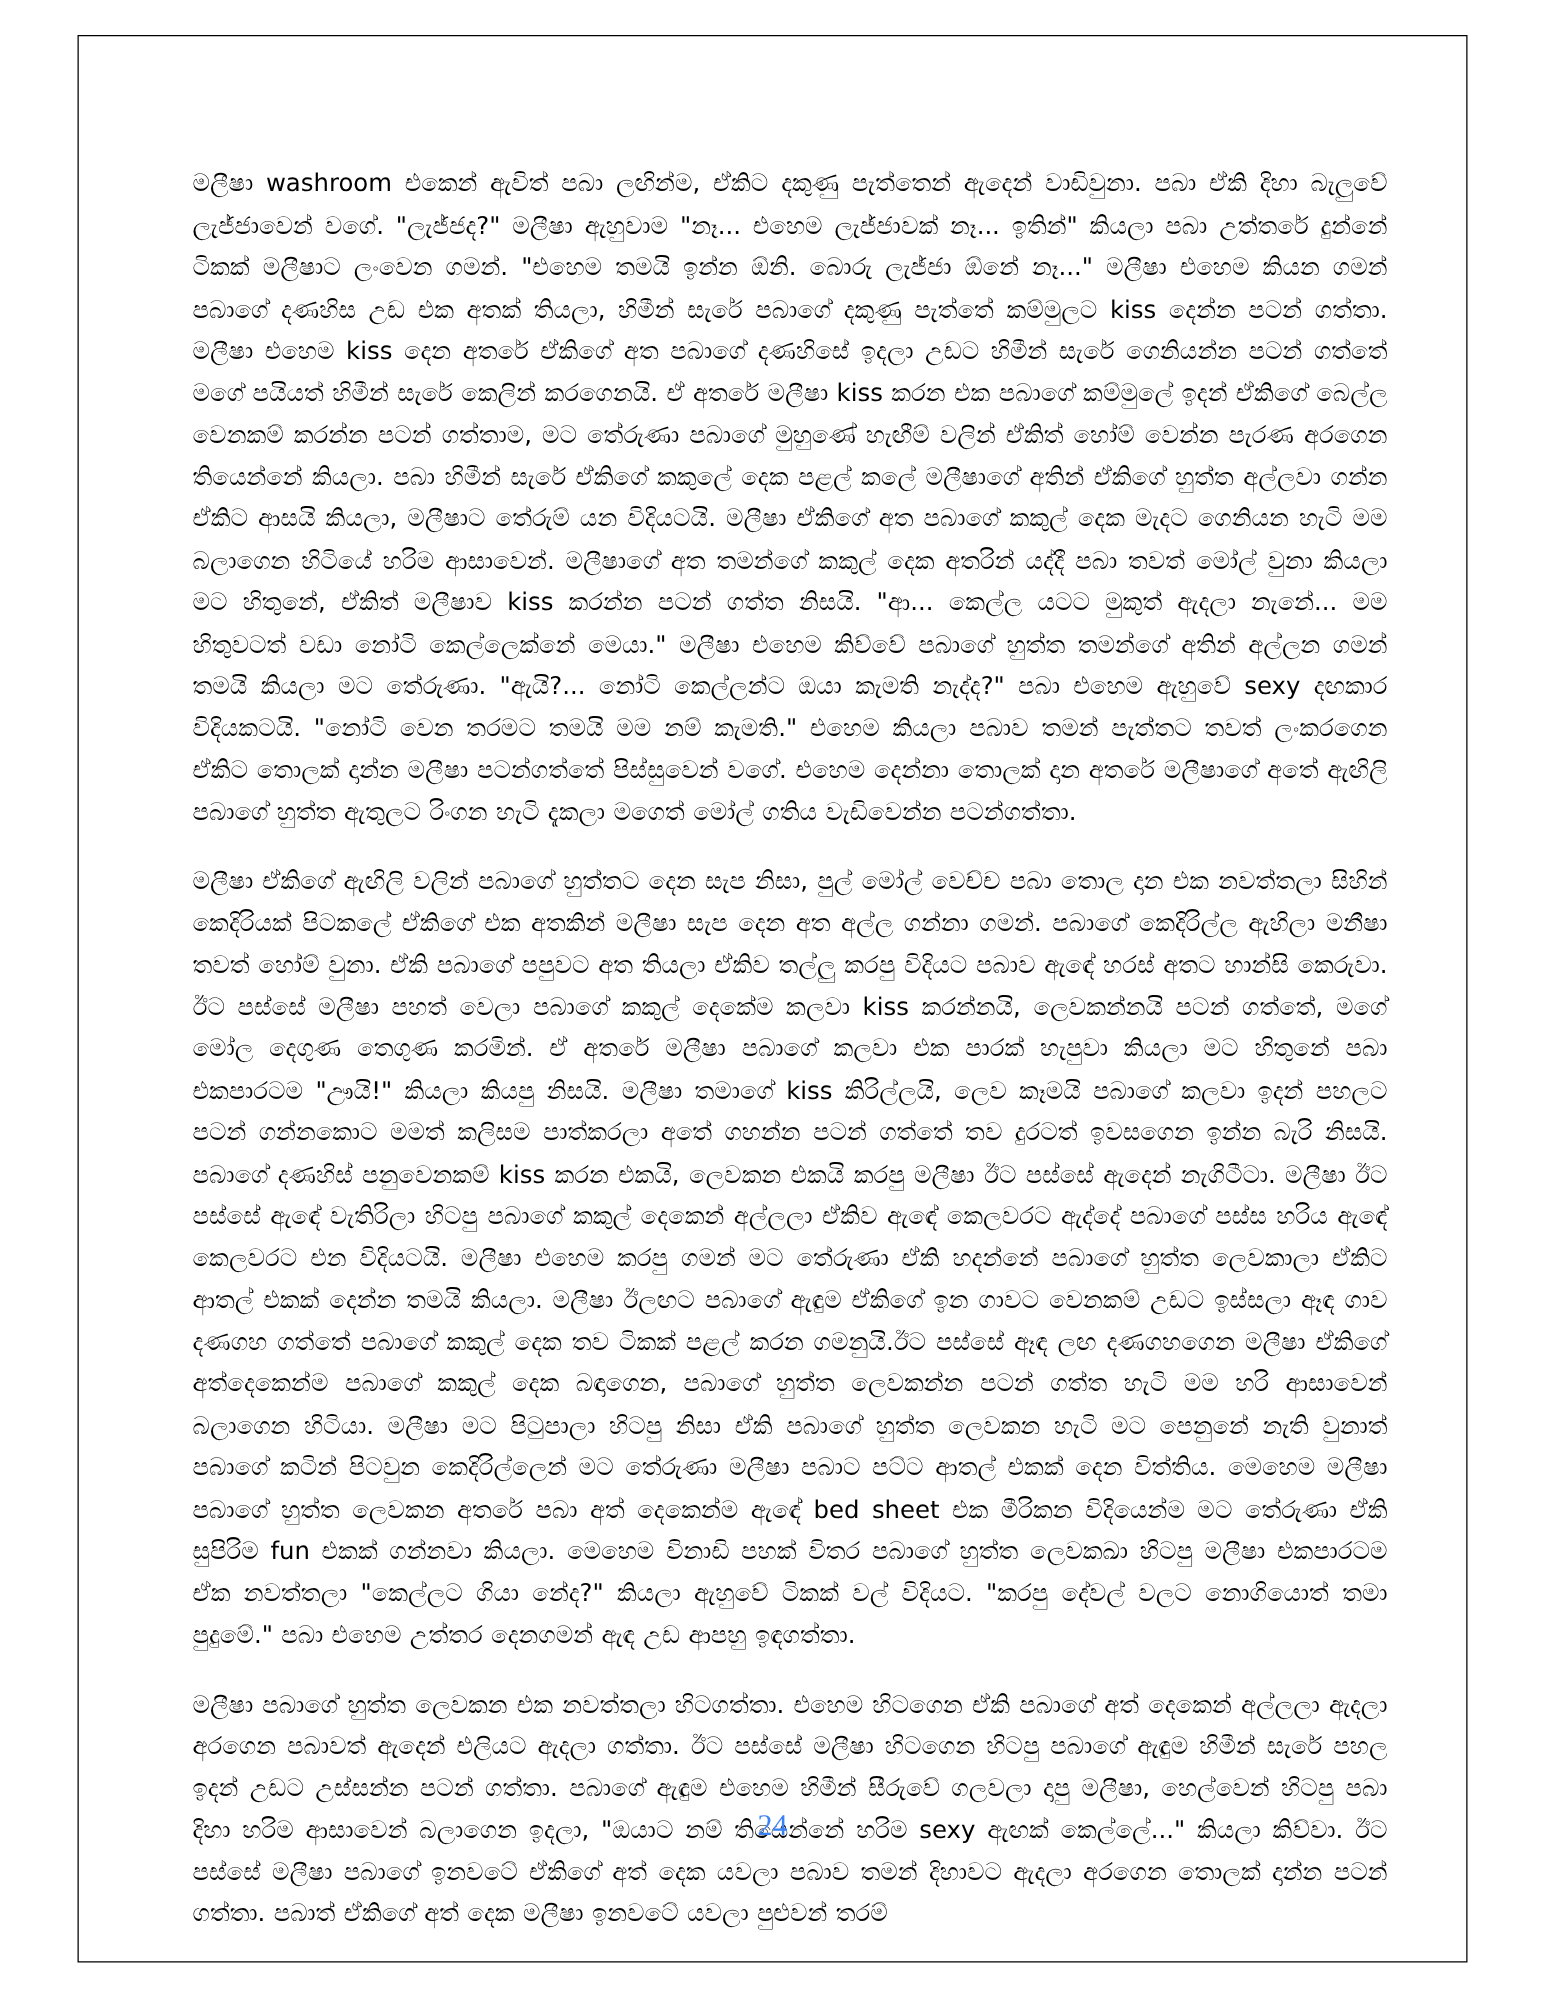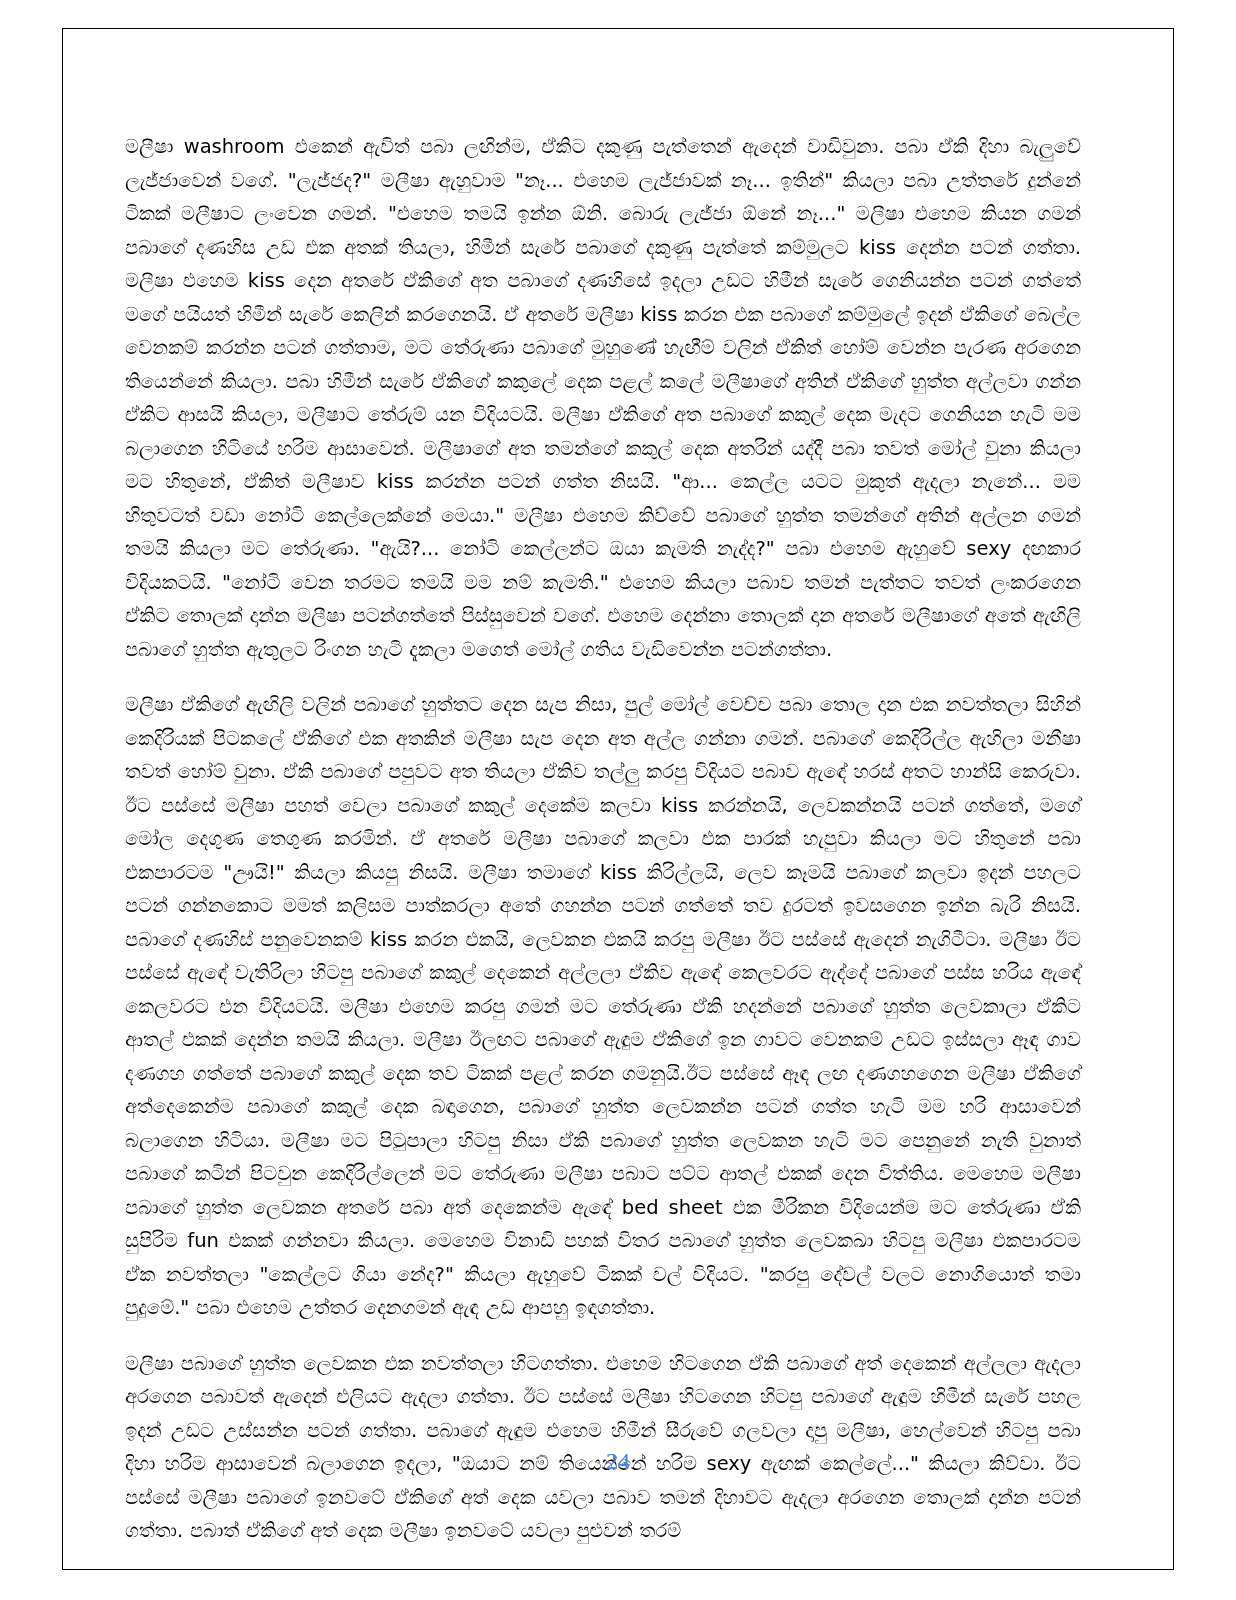--- a/index.html
+++ b/index.html
@@ -24,21 +24,21 @@
     position: absolute;
     left: 62px;
     top: 28px;
     width: 1112px;
     height: 1542px;
     border: 1px solid #000000;
     box-sizing: border-box;
   }
   .content {
     position: absolute;
-    left: 125px;
+    left: 154px;
     top: 130px;
     width: 956px;
     box-sizing: border-box;
   }
   p.para {
     margin: 0 0 22px 0;
     font-size: 19.5px;
     line-height: 33.5px;
     text-align: justify;
     color: #000000;

